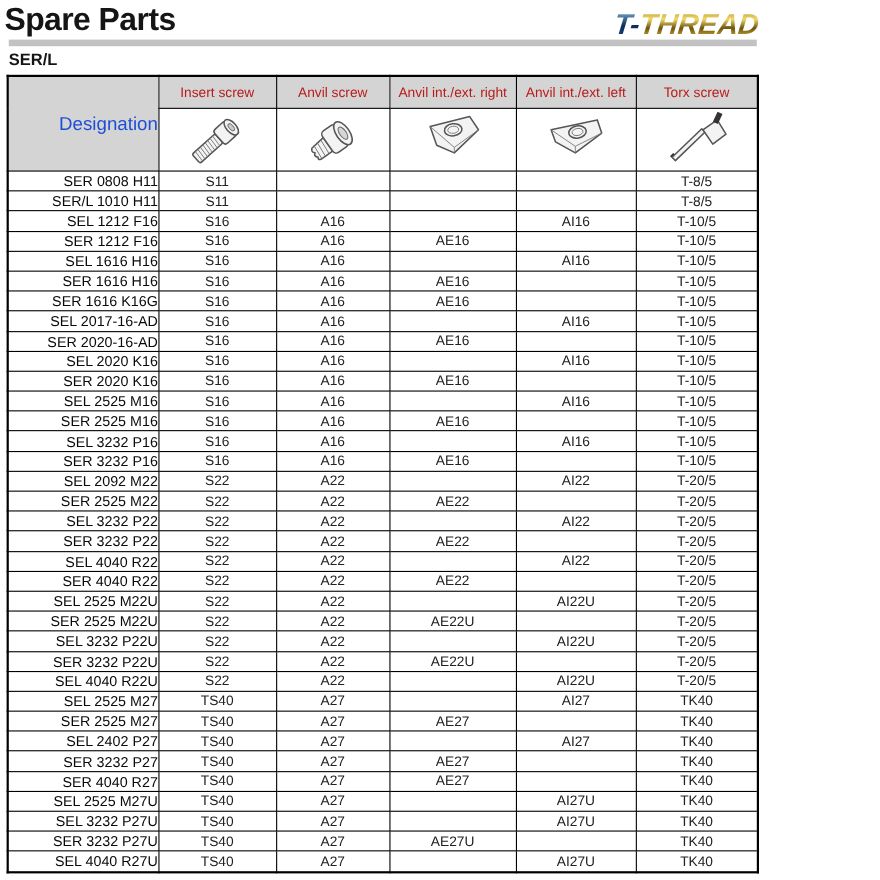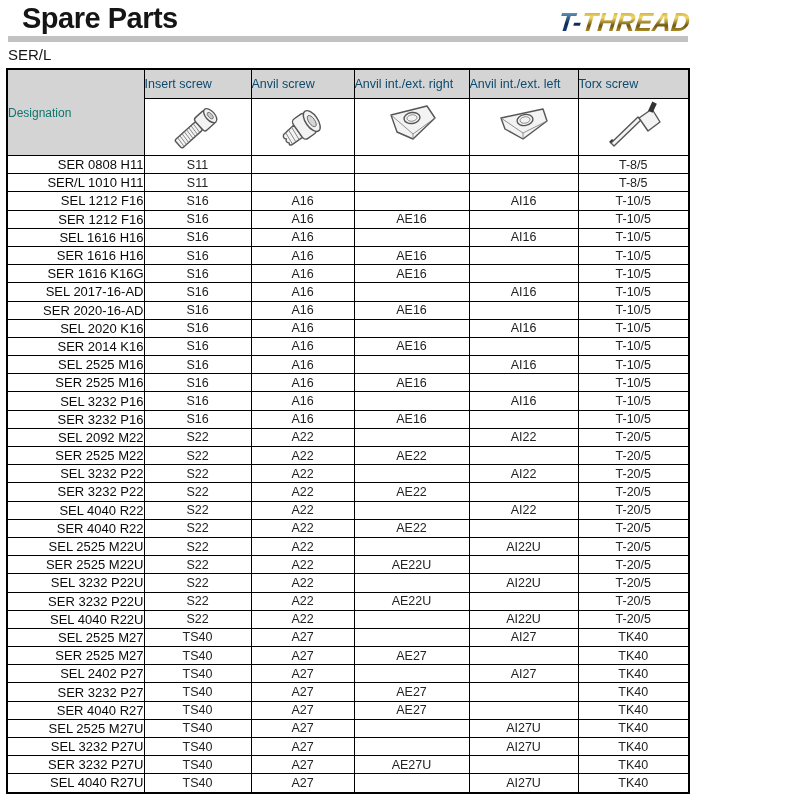--- a/index.html
+++ b/index.html
@@ -1,28 +1,28 @@
 <!DOCTYPE html>
 <html><head>
 <meta charset="utf-8">
 <style>
   html,body{margin:0;padding:0;background:#fff;}
   .page{
     position:relative;width:800px;height:800px;background:#fff;overflow:hidden;
     font-family:"Liberation Sans","DejaVu Sans",sans-serif;color:#111;
   }
   .page-title{
-    position:absolute;left:22px;top:2px;font-size:29px;font-weight:bold;
+    position:absolute;left:4px;top:2px;font-size:29px;font-weight:bold;
     letter-spacing:-0.5px;color:#151515;
   }
   .title-rule{
     position:absolute;left:8px;top:36px;width:680px;height:6px;background:#c2c2c2;
   }
   .page-subtitle{
-    position:absolute;left:8px;top:46px;font-size:15px;font-weight:normal;color:#151515;
+    position:absolute;left:8px;top:46px;font-size:15px;font-weight:bold;color:#151515;
   }
   .brand-logo{
     position:absolute;left:528px;top:7px;width:162px;text-align:right;
     font-style:italic;font-weight:bold;font-size:26px;letter-spacing:0px;
     transform:skewX(-6deg);white-space:nowrap;
   }
   .brand-logo .logo-t{
     background:linear-gradient(180deg,#8ecdee 0%,#10av 0%,#0c2c58 55%,#1a4a86 100%);
     background:linear-gradient(180deg,#8ecdee 0%,#0c2c58 55%,#1a4a86 100%);
     -webkit-background-clip:text;background-clip:text;color:transparent;
@@ -34,24 +34,24 @@
   .table-wrap{position:absolute;left:6px;top:68px;width:684px;}
   table.parts{
     border-collapse:collapse;table-layout:fixed;width:682px;
     border:2px solid #000;
   }
   table.parts th,table.parts td{
     border:1px solid #000;padding:0;vertical-align:middle;
     font-weight:normal;overflow:hidden;white-space:nowrap;
   }
   th.col-label{
-    height:28px;background:#d4d4d4;font-size:12.5px;color:#0c4a6e;text-align:left;
+    height:28px;background:#d4d4d4;font-size:12.5px;color:#b91c1c;text-align:center;
   }
   th.designation-head{
-    background:#d4d4d4;font-size:12px;color:#0f766e;text-align:left;font-weight:normal;
+    background:#d4d4d4;font-size:17px;color:#1d4ed8;text-align:right;font-weight:normal;
   }
   td.icon-cell{height:56px;background:#fff;text-align:center;border-bottom:2px solid #000;}
   td.desig{
     font-size:13px;font-weight:bold;color:#0a0a0a;text-align:right;padding-left:7px;
   }
   td.val{font-size:12.5px;color:#222;text-align:center;}
   tr.data-row td{height:17.2px;}
   svg .ln{stroke:#555;stroke-width:1.4;fill:#f3f3f3;stroke-linejoin:round;}
   svg .thin{stroke:#777;stroke-width:0.8;fill:none;}
   svg .dark{fill:#333;stroke:none;}
@@ -214,21 +214,21 @@
           </tr>
           <tr class="data-row">
             <td class="desig">SEL 2020 K16</td>
             <td class="val">S16</td>
             <td class="val">A16</td>
             <td class="val"></td>
             <td class="val">AI16</td>
             <td class="val">T-10/5</td>
           </tr>
           <tr class="data-row">
-            <td class="desig">SER 2014 K16</td>
+            <td class="desig">SER 2020 K16</td>
             <td class="val">S16</td>
             <td class="val">A16</td>
             <td class="val">AE16</td>
             <td class="val"></td>
             <td class="val">T-10/5</td>
           </tr>
           <tr class="data-row">
             <td class="desig">SEL 2525 M16</td>
             <td class="val">S16</td>
             <td class="val">A16</td>

